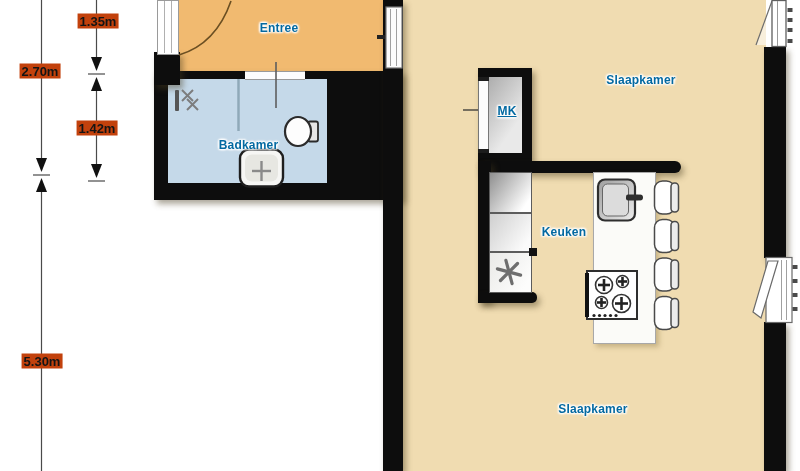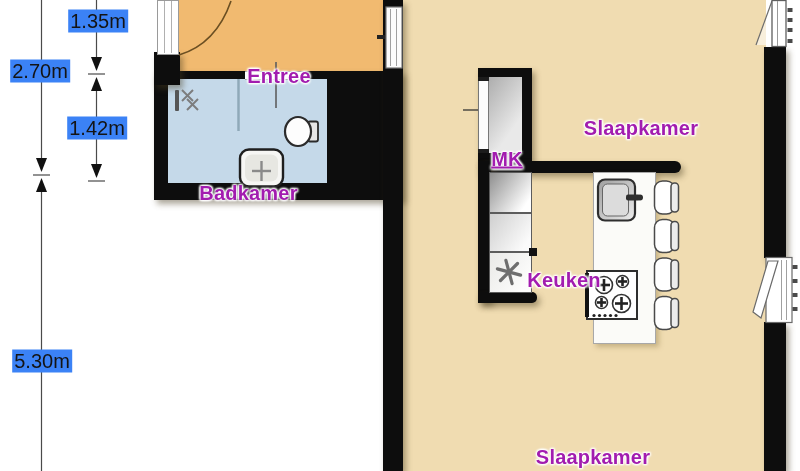--- a/index.html
+++ b/index.html
@@ -35,27 +35,26 @@
   .cell{left:489px;width:43px;border:1px solid #5c5c5c;box-sizing:border-box;}
   #cell-1{top:172px;height:41px;background:linear-gradient(125deg,#8f8f8f,#ffffff 85%);}
   #cell-2{top:213px;height:39px;background:linear-gradient(125deg,#cfcfcf,#fbfbfb 85%);}
   #cell-3{top:252px;height:41px;background:linear-gradient(125deg,#eboff,#fdfdfc 85%);background:linear-gradient(125deg,#e9e9e7,#fdfdfc 85%);}
   #island{left:593px;top:172px;width:63px;height:172px;background:#fbfbf8;border:1px solid #a8a8a8;box-sizing:border-box;box-shadow:3px 3px 5px rgba(120,100,50,.35);}
   
   #overlay{left:0;top:0;width:800px;height:471px;}
   
   .room-label{
     position:absolute;transform:translate(-50%,-50%);
-    font-size:20px;font-weight:700;color:#a21caf;white-space:nowrap;letter-spacing:.2px;
+    font-size:12px;font-weight:700;color:#0369a1;white-space:nowrap;letter-spacing:.2px;
     text-shadow:-1px -1px 2px #fff,1px -1px 2px #fff,-1px 1px 2px #fff,1px 1px 2px #fff,0 0 3px #fff;
-    margin-top:48px;
   }
   .dim-label{
     position:absolute;transform:translate(-50%,-50%);
-    font-size:20px;font-weight:400;color:#141414;background:#3b82f6;padding:0 2px;white-space:nowrap;
+    font-size:13px;font-weight:700;color:#141414;background:#c2410c;padding:0 2px;white-space:nowrap;
   }
 </style>
 </head>
 <body>
 
 <div id="canvas">
 
   <div class="abs" id="floor-main"></div>
   <div class="abs" id="floor-entree"></div>
 

